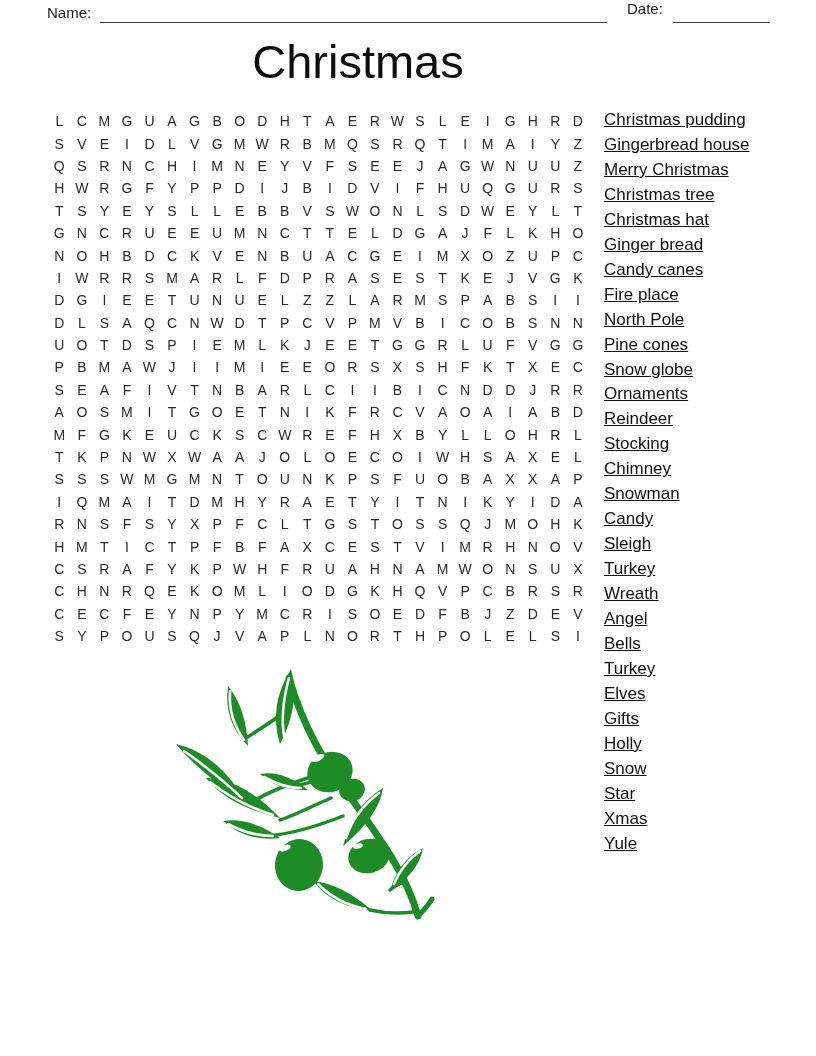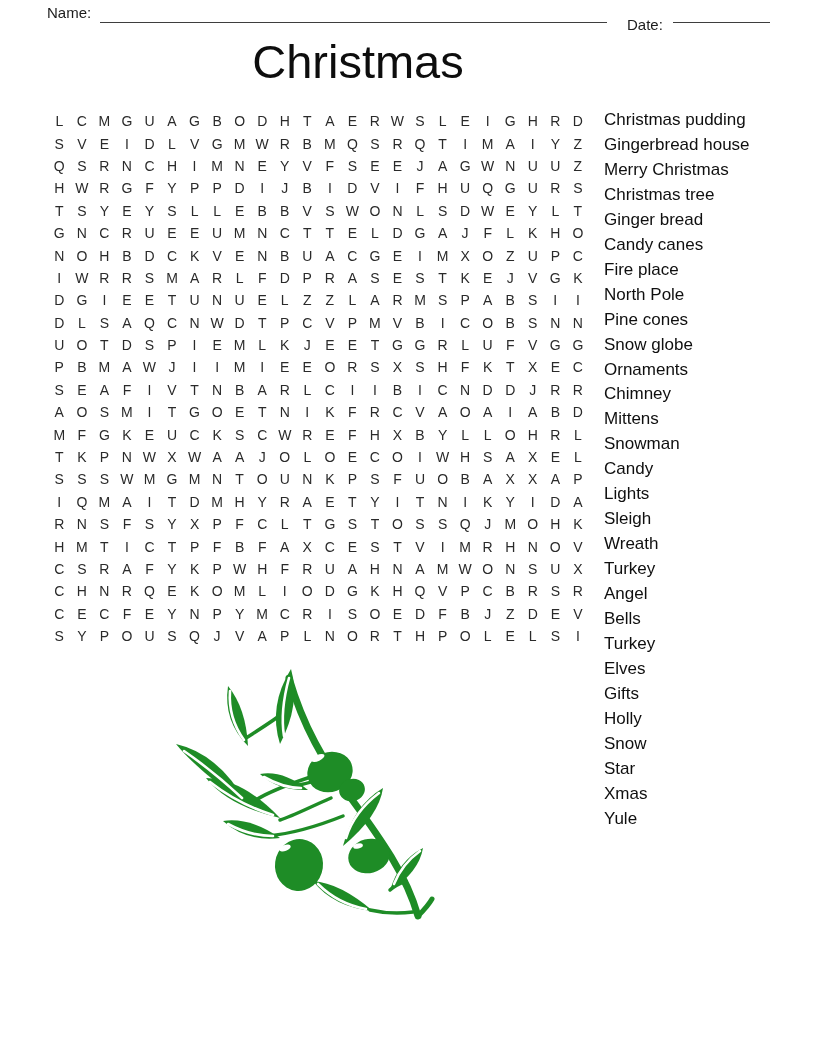--- a/index.html
+++ b/index.html
@@ -13,37 +13,37 @@
   .rule{border-bottom:1.5px solid #3e3e3e;height:17px;}
   
   #title{left:0;top:34px;width:716px;text-align:center;font-size:47px;
          font-weight:400;color:#0d0d0d;letter-spacing:0px;}
   
   #grid{left:48px;top:110px;display:grid;
         grid-template-columns:repeat(24,22.55px);grid-auto-rows:22.4px;}
   .cell{display:flex;align-items:center;justify-content:center;
         font-size:14px;font-weight:400;color:#2a2a2a;}
   
-  #words{left:604px;top:108px;width:205px;}
+  #words{left:604px;top:108px;width:205px;text-decoration:underline;}
   .word{font-size:17px;line-height:24.95px;color:#0f0f0f;white-space:nowrap;}
   
   #branch{left:168px;top:666px;width:274px;height:264px;}
   #branch svg{display:block;width:274px;height:264px;}
   .leaf{fill:var(--green,#1e8c26);}
   .stem{stroke:var(--green,#1e8c26);fill:none;stroke-linecap:round;}
   .vein{stroke:#ffffff;fill:none;stroke-linecap:round;stroke-width:2.6;}
   .olive{fill:var(--green,#1e8c26);}
   .hl{fill:#ffffff;}
 </style>
 </head>
 <body>
 
 <span class="abs hdr-label" style="left:47px;top:4px;">Name:</span>
 <div class="abs rule" style="left:100px;top:5px;width:507px;"></div>
-<span class="abs hdr-label" style="left:627px;top:16px;">Date:</span>
+<span class="abs hdr-label" style="left:627px;top:0;">Date:</span>
 <div class="abs rule" style="left:673px;top:5px;width:97px;"></div>
 
 <div class="abs" id="title">Christmas</div>
 
 <div class="abs" id="grid">
     <span class="cell">L</span>
     <span class="cell">C</span>
     <span class="cell">M</span>
     <span class="cell">G</span>
     <span class="cell">U</span>
@@ -618,35 +618,36 @@
     <span class="cell">L</span>
     <span class="cell">S</span>
     <span class="cell">I</span>
   </div>
 
 <div class="abs" id="words">
     <div class="word">Christmas pudding</div>
     <div class="word">Gingerbread house</div>
     <div class="word">Merry Christmas</div>
     <div class="word">Christmas tree</div>
+    <div class="word">Christmas hat</div>
     <div class="word">Ginger bread</div>
     <div class="word">Candy canes</div>
     <div class="word">Fire place</div>
     <div class="word">North Pole</div>
     <div class="word">Pine cones</div>
     <div class="word">Snow globe</div>
     <div class="word">Ornaments</div>
+    <div class="word">Reindeer</div>
+    <div class="word">Stocking</div>
     <div class="word">Chimney</div>
-    <div class="word">Mittens</div>
     <div class="word">Snowman</div>
     <div class="word">Candy</div>
-    <div class="word">Lights</div>
     <div class="word">Sleigh</div>
+    <div class="word">Turkey</div>
     <div class="word">Wreath</div>
-    <div class="word">Turkey</div>
     <div class="word">Angel</div>
     <div class="word">Bells</div>
     <div class="word">Turkey</div>
     <div class="word">Elves</div>
     <div class="word">Gifts</div>
     <div class="word">Holly</div>
     <div class="word">Snow</div>
     <div class="word">Star</div>
     <div class="word">Xmas</div>
     <div class="word">Yule</div>

